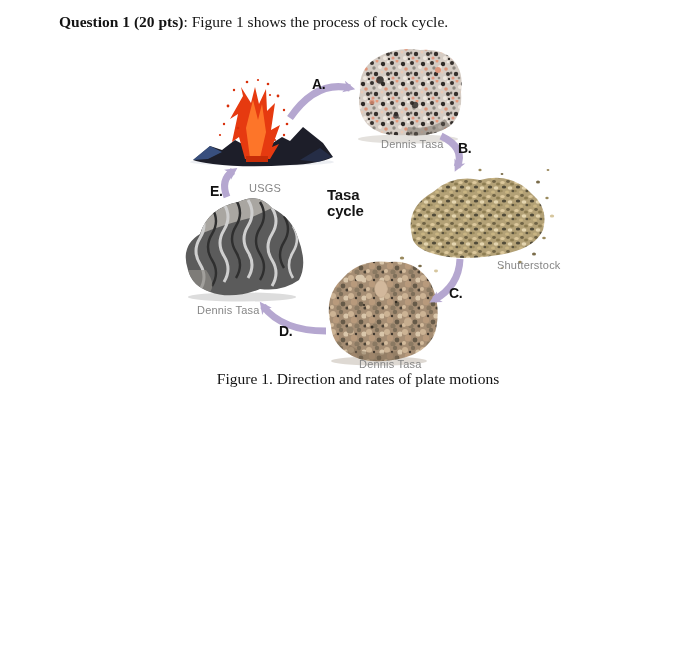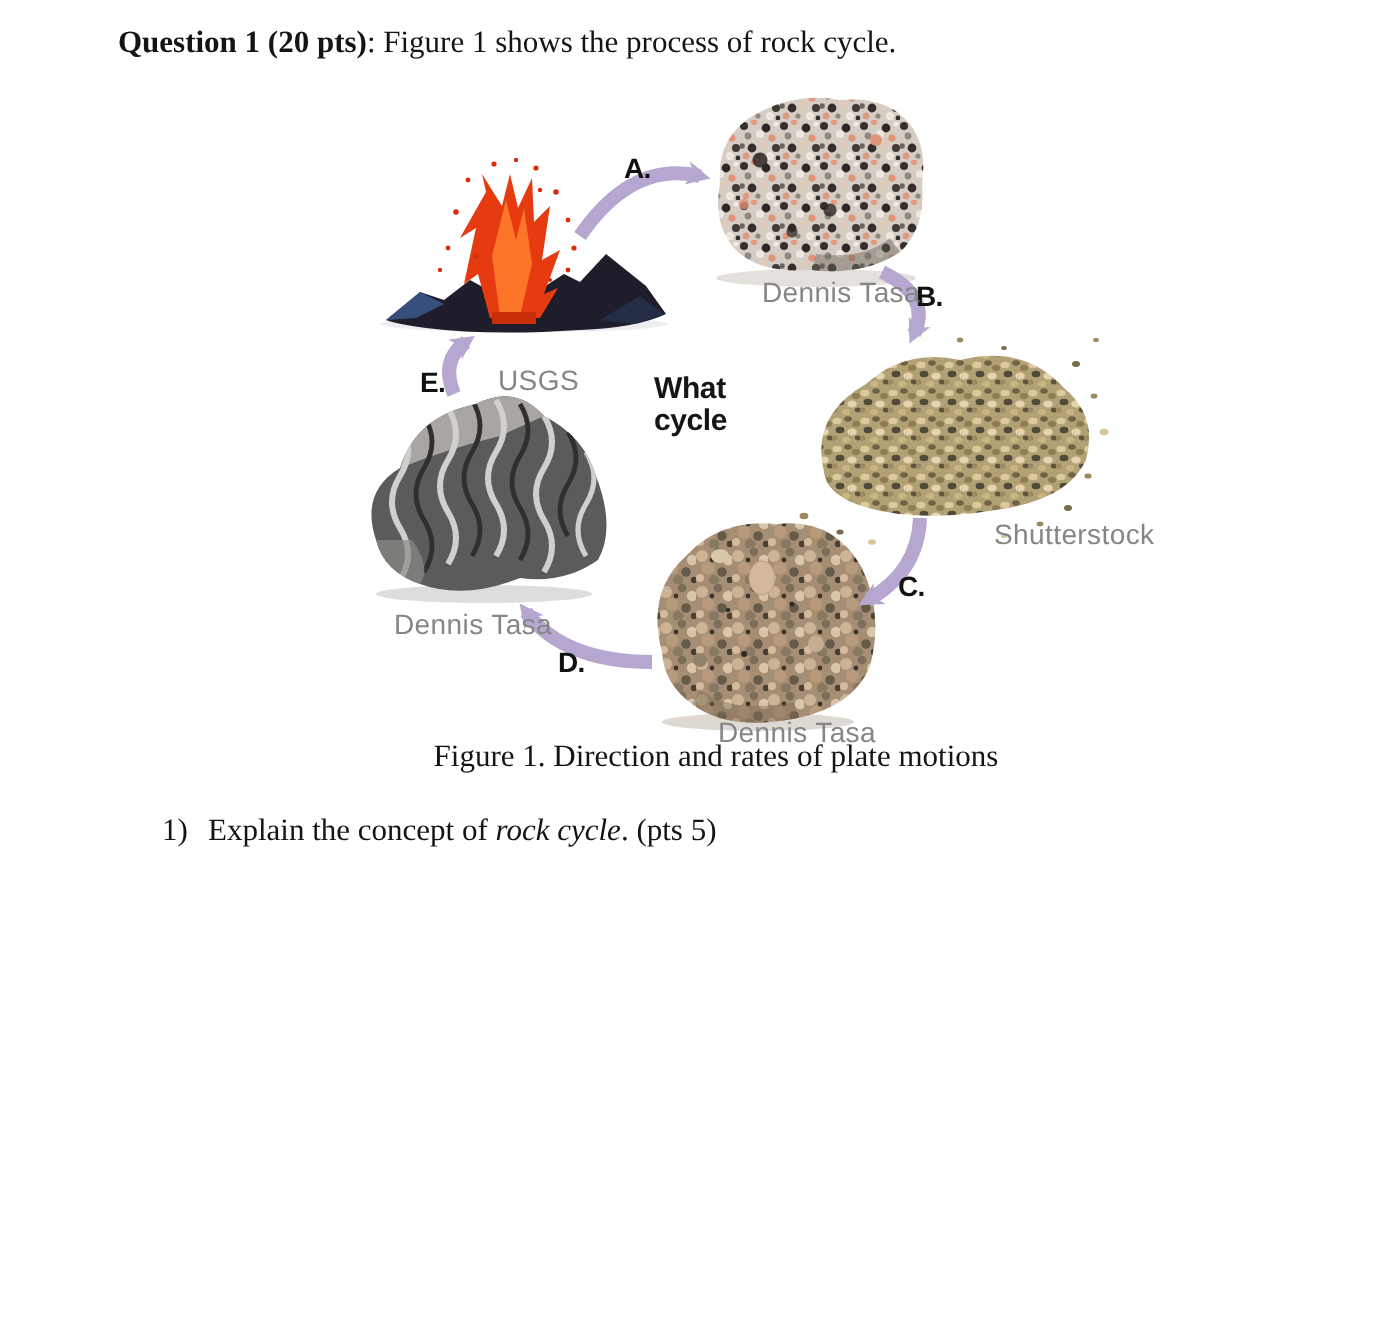--- a/index.html
+++ b/index.html
@@ -9,21 +9,21 @@
   }
   .title { position:absolute; left:59px; top:13px; font-size:15.5px; white-space:nowrap; }
   .title .bold { font-weight:bold; }
   .figure-wrap { position:absolute; left:0; top:0; width:700px; height:400px; }
   .fig-svg { position:absolute; left:150px; top:40px; }
   .fig-label {
     position:absolute; font-family:"Liberation Sans", sans-serif; font-weight:bold;
     font-size:14px; color:#111; letter-spacing:-0.3px; white-space:nowrap;
   }
   .credit {
-    position:absolute; font-family:"Liberation Sans", sans-serif; font-size:14px;
+    position:absolute; font-family:"Liberation Sans", sans-serif; font-size:11px;
     color:#868686; white-space:nowrap; letter-spacing:0.2px;
   }
   .rock-cycle-label {
     position:absolute; left:327px; top:187px; font-family:"Liberation Sans", sans-serif;
     font-weight:bold; font-size:15px; line-height:16px; letter-spacing:-0.2px; color:#151515;
   }
   .caption { position:absolute; left:8px; top:370px; width:700px; text-align:center; font-size:15.5px; }
   .questions { position:absolute; left:81px; top:406px; }
   .q-row { margin-bottom:17px; font-size:15.5px; line-height:19px; white-space:nowrap; }
   .q-num { display:inline-block; width:23px; }
@@ -202,26 +202,23 @@
     <div class="fig-label" style="left:279px; top:323px;">D.</div>
     <div class="fig-label" style="left:210px; top:183px;">E.</div>
 
     <div class="credit" style="left:249px; top:162px;margin-top:20px;">USGS</div>
     <div class="credit" style="left:381px; top:138px;">Dennis Tasa</div>
     <div class="credit" style="left:497px; top:259px;">Shutterstock</div>
     <div class="credit" style="left:197px; top:304px;">Dennis Tasa</div>
     <div class="credit" style="left:359px; top:358px;">Dennis Tasa</div>
 
     <div class="rock-cycle-label">
-      <div>What</div>
+      <div>Tasa</div>
       <div>cycle</div>
     </div>
   </div>
 
   <div class="caption">Figure 1. Direction and rates of plate motions</div>
 
   <div class="questions">
-    <div class="q-row">
-      <span class="q-num">1)</span><span>Explain the concept of </span><span class="q-italic">rock cycle</span><span>. (pts 5)</span>
-    </div>
   </div>
 
 </div>
 
 </body></html>

